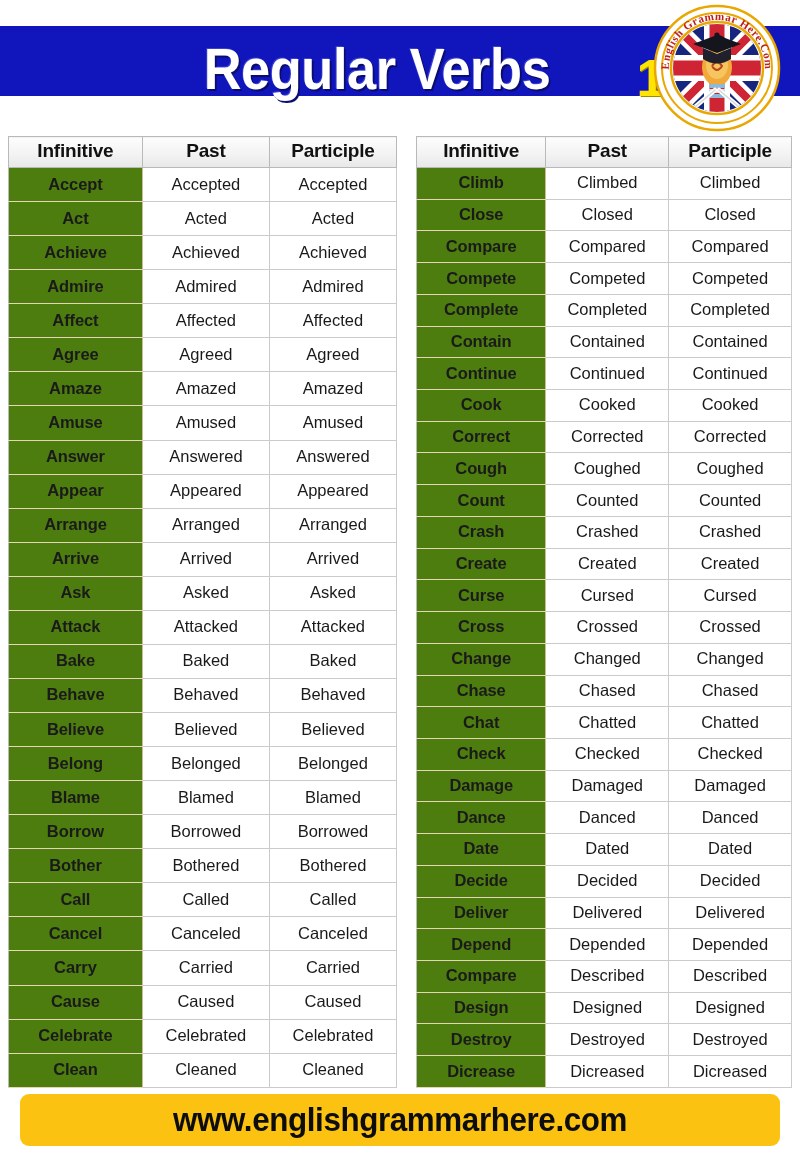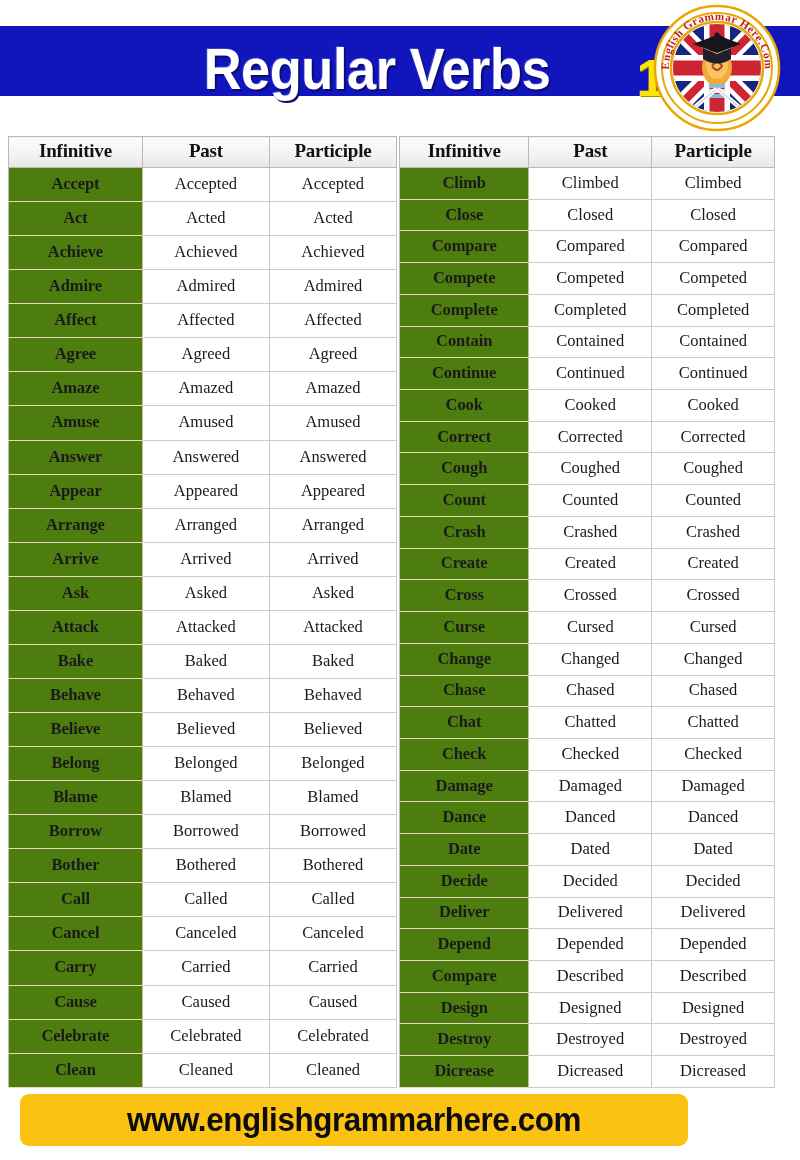--- a/index.html
+++ b/index.html
@@ -77,23 +77,22 @@
   .logo-badge svg { display: block; width: 128px; height: 128px; }
 
   
   .tables-area {
     position: absolute;
     left: 0;
     top: 136px;
     width: 800px;
     height: 952px;
     display: flex;
-    gap: 2px;
+    gap: 19px;
     padding: 0 8px 0 8px;
-    font-family: Liberation Serif, serif;
   }
 
   .verb-table {
     border-collapse: collapse;
     table-layout: fixed;
     border: 1px solid #b9b9b9;
     background: #fff;
   }
 
   .verb-table.left  { width: 389px; }
@@ -142,21 +141,21 @@
     background: #ffffff;
     font-weight: normal;
     border-color: #cbcbcb;
   }
 
   
   .footer-banner {
     position: absolute;
     left: 20px;
     top: 1094px;
-    width: 668px;
+    width: 760px;
     height: 52px;
     background: #FCC212;
     border-radius: 9px;
     display: flex;
     align-items: center;
     justify-content: center;
   }
 
   .footer-url {
     font-size: 33px;
@@ -450,30 +449,30 @@
           <td class="col-infinitive">Crash</td>
           <td class="col-past">Crashed</td>
           <td class="col-participle">Crashed</td>
         </tr>
         <tr>
           <td class="col-infinitive">Create</td>
           <td class="col-past">Created</td>
           <td class="col-participle">Created</td>
         </tr>
         <tr>
+          <td class="col-infinitive">Curse</td>
+          <td class="col-past">Cursed</td>
+          <td class="col-participle">Cursed</td>
+        </tr>
+        <tr>
           <td class="col-infinitive">Cross</td>
           <td class="col-past">Crossed</td>
           <td class="col-participle">Crossed</td>
         </tr>
         <tr>
-          <td class="col-infinitive">Curse</td>
-          <td class="col-past">Cursed</td>
-          <td class="col-participle">Cursed</td>
-        </tr>
-        <tr>
           <td class="col-infinitive">Change</td>
           <td class="col-past">Changed</td>
           <td class="col-participle">Changed</td>
         </tr>
         <tr>
           <td class="col-infinitive">Chase</td>
           <td class="col-past">Chased</td>
           <td class="col-participle">Chased</td>
         </tr>
         <tr>

